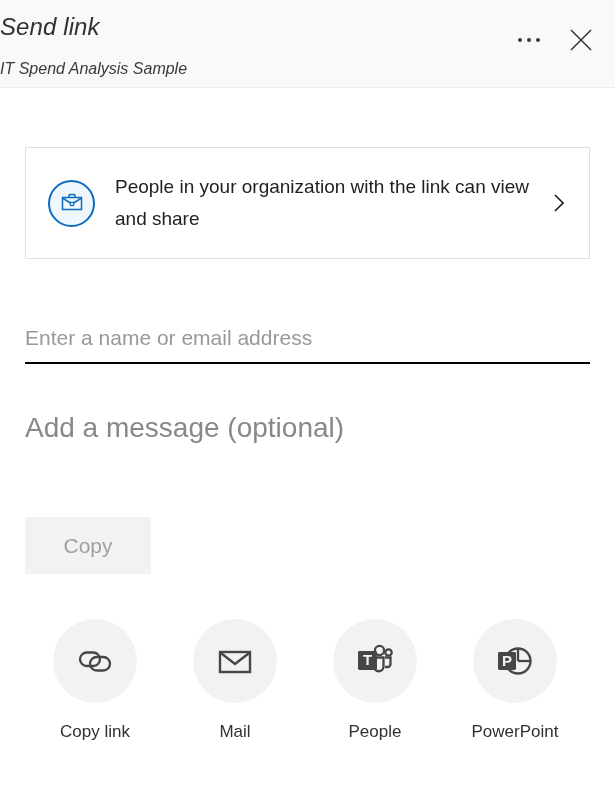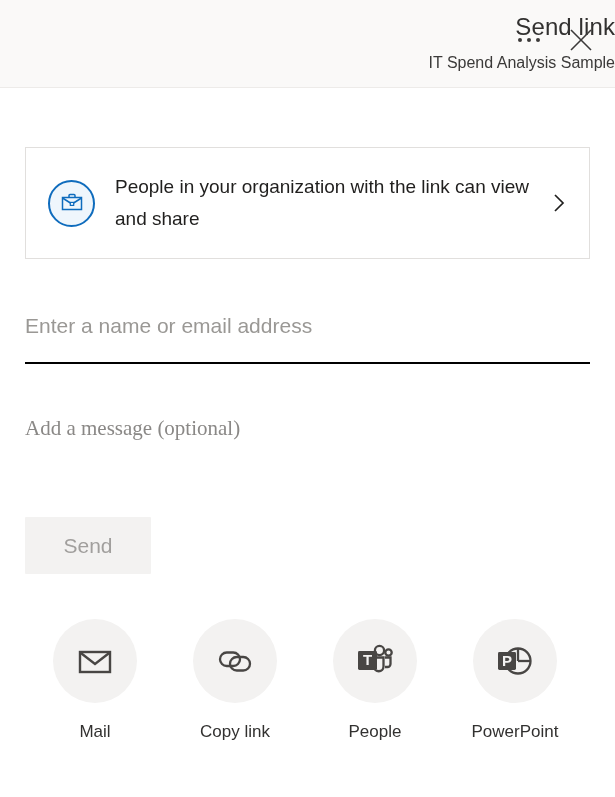--- a/index.html
+++ b/index.html
@@ -22,36 +22,37 @@
     height: 88px;
     background: #faf9f8;
     border-bottom: 1px solid #edebe9;
     box-sizing: border-box;
   }
   .header-titles {
     position: absolute;
     left: 0;
     right: 0;
     top: 12px;
-    text-align: right;
+    text-align: left;
     pointer-events: none;
+    font-style: italic;
   }
   .header-title {
     font-size: 24px;
     line-height: 30px;
     font-weight: 400;
     color: #323130;
     letter-spacing: 0.1px;
   }
   .header-subtitle {
     font-size: 16px;
     line-height: 22px;
     font-weight: 400;
     color: #3b3a39;
-    margin-top: 10px;
+    margin-top: 16px;
   }
   .header-actions {
     position: absolute;
     right: 14px;
     top: 20px;
     display: flex;
     align-items: center;
     gap: 12px;
   }
   .hdr-btn {
@@ -123,21 +124,21 @@
     justify-content: center;
     color: #201f1e;
   }
 
   
   .recipient-field {
     margin-top: 55px;
     height: 48px;
     border-bottom: 2px solid #000000;
     display: flex;
-    align-items: flex-start;
+    align-items: center;
   }
   .recipient-input {
     width: 100%;
     border: none;
     outline: none;
     background: transparent;
     font-family: "Liberation Sans", sans-serif;
     font-size: 21px;
     color: #201f1e;
     padding: 0;
@@ -150,22 +151,22 @@
     margin-top: 47px;
     height: 34px;
     display: flex;
     align-items: center;
   }
   .message-input {
     width: 100%;
     border: none;
     outline: none;
     background: transparent;
-    font-family: Liberation Serif, serif;
-    font-size: 21px;
+    font-family: Liberation Sans, sans-serif;
+    font-size: 28px;
     color: #201f1e;
     padding: 0;
   }
   .message-input::placeholder {
     color: #8a8886;
     opacity: 1;
   }
 
   
   .send-row {
@@ -261,43 +262,43 @@
 
   <div class="recipient-field">
     <input class="recipient-input" type="text" placeholder="Enter a name or email address" style="">
   </div>
 
   <div class="message-field">
     <input class="message-input" type="text" placeholder="Add a message (optional)" style="">
   </div>
 
   <div class="send-row">
-    <button class="send-button">Send</button>
+    <button class="send-button">Copy</button>
   </div>
 
   <div class="actions-row">
+
+    <div class="action-item">
+      <span class="action-circle">
+        <svg width="46" height="46" viewBox="0 0 46 46">
+          <rect x="8" y="14.5" width="20" height="13.5" rx="6.75" fill="none" stroke="#484644" stroke-width="2.3"></rect>
+          <rect x="18" y="19" width="20" height="13.5" rx="6.75" fill="none" stroke="#484644" stroke-width="2.3"></rect>
+        </svg>
+      </span>
+      <span class="action-label">Copy link</span>
+    </div>
 
     <div class="action-item">
       <span class="action-circle">
         <svg width="46" height="46" viewBox="0 0 46 46">
           <rect x="8" y="14" width="30" height="20" fill="none" stroke="#484644" stroke-width="2.4"></rect>
           <polyline points="8.5,14.8 23,26 37.5,14.8" fill="none" stroke="#484644" stroke-width="2.4"></polyline>
         </svg>
       </span>
       <span class="action-label">Mail</span>
-    </div>
-
-    <div class="action-item">
-      <span class="action-circle">
-        <svg width="46" height="46" viewBox="0 0 46 46">
-          <rect x="8" y="14.5" width="20" height="13.5" rx="6.75" fill="none" stroke="#484644" stroke-width="2.3"></rect>
-          <rect x="18" y="19" width="20" height="13.5" rx="6.75" fill="none" stroke="#484644" stroke-width="2.3"></rect>
-        </svg>
-      </span>
-      <span class="action-label">Copy link</span>
     </div>
 
     <div class="action-item">
       <span class="action-circle">
         <svg width="46" height="46" viewBox="0 0 46 46">
           <circle cx="27.5" cy="12.5" r="4.6" fill="none" stroke="#484644" stroke-width="2.3"></circle>
           <circle cx="36.5" cy="14.5" r="3.2" fill="none" stroke="#484644" stroke-width="2.3"></circle>
           <path d="M22 19.5 h9.5 v9 a4.75 4.75 0 0 1 -9.5 0 z" fill="none" stroke="#484644" stroke-width="2.3"></path>
           <path d="M33 19.5 h5.5 v6.5 a3 3 0 0 1 -3 3 h-2.5" fill="none" stroke="#484644" stroke-width="2.3"></path>
           <rect x="6" y="13" width="19" height="19" rx="1.4" fill="#484644"></rect>

